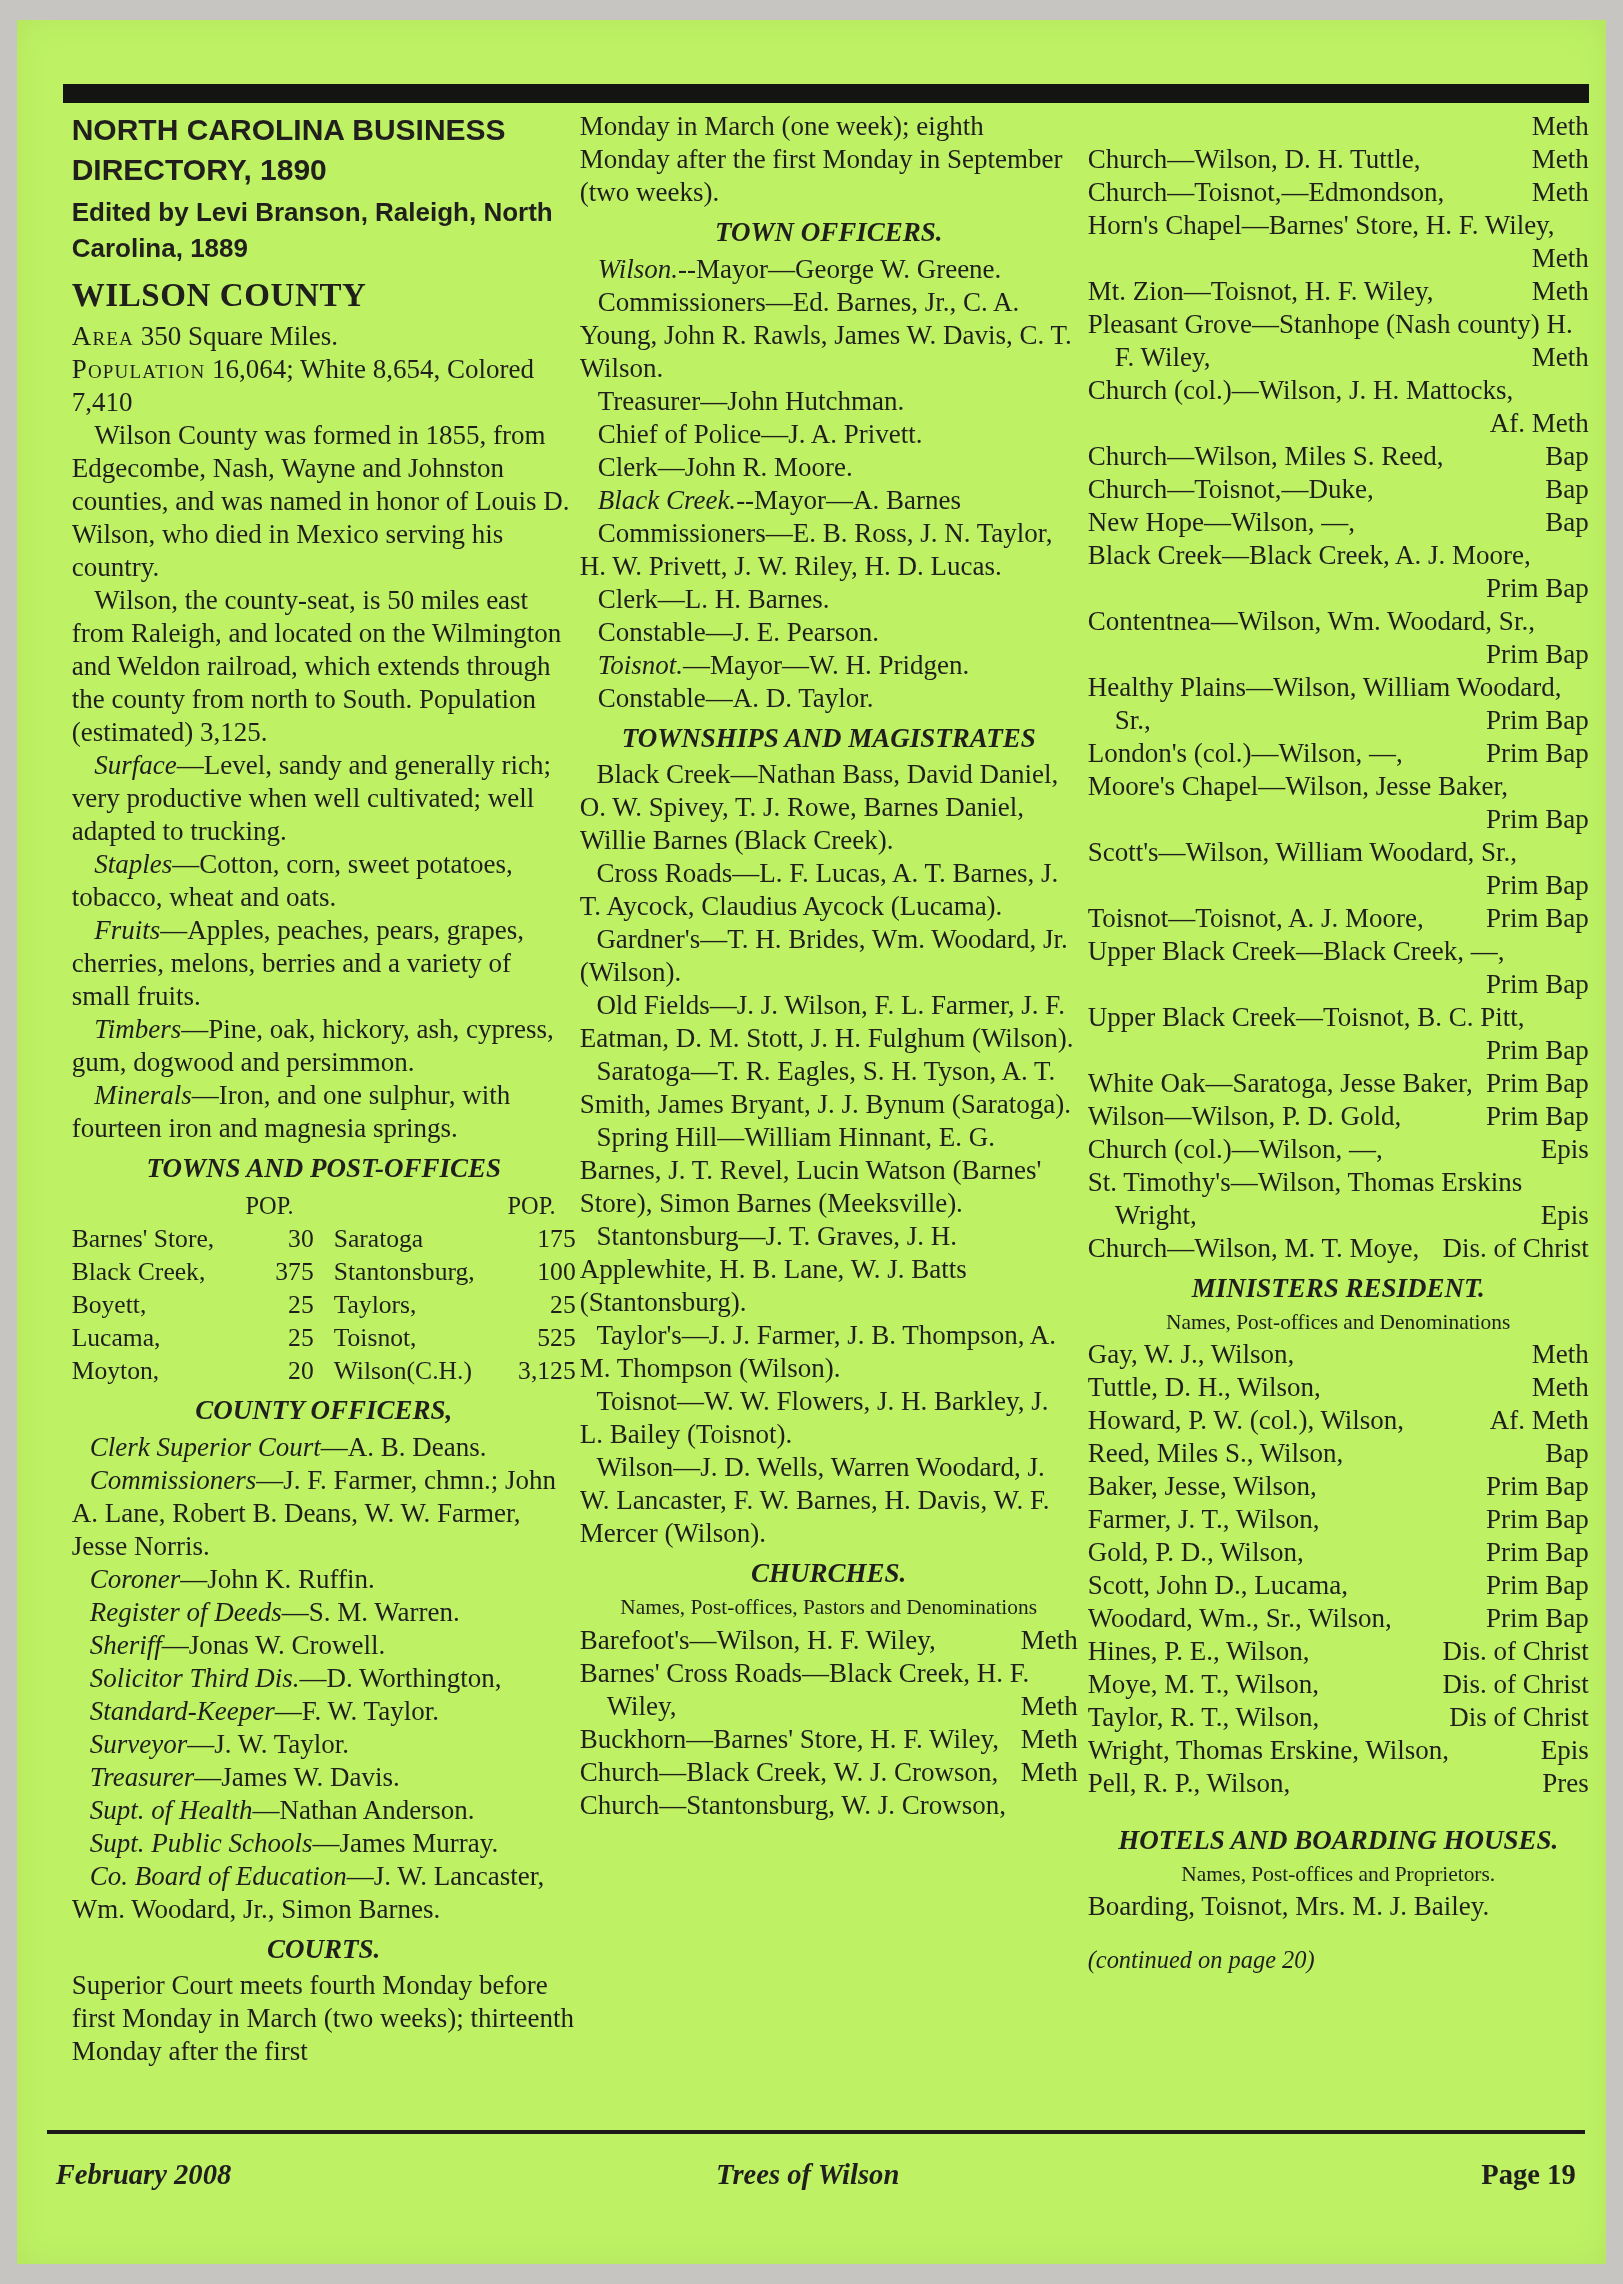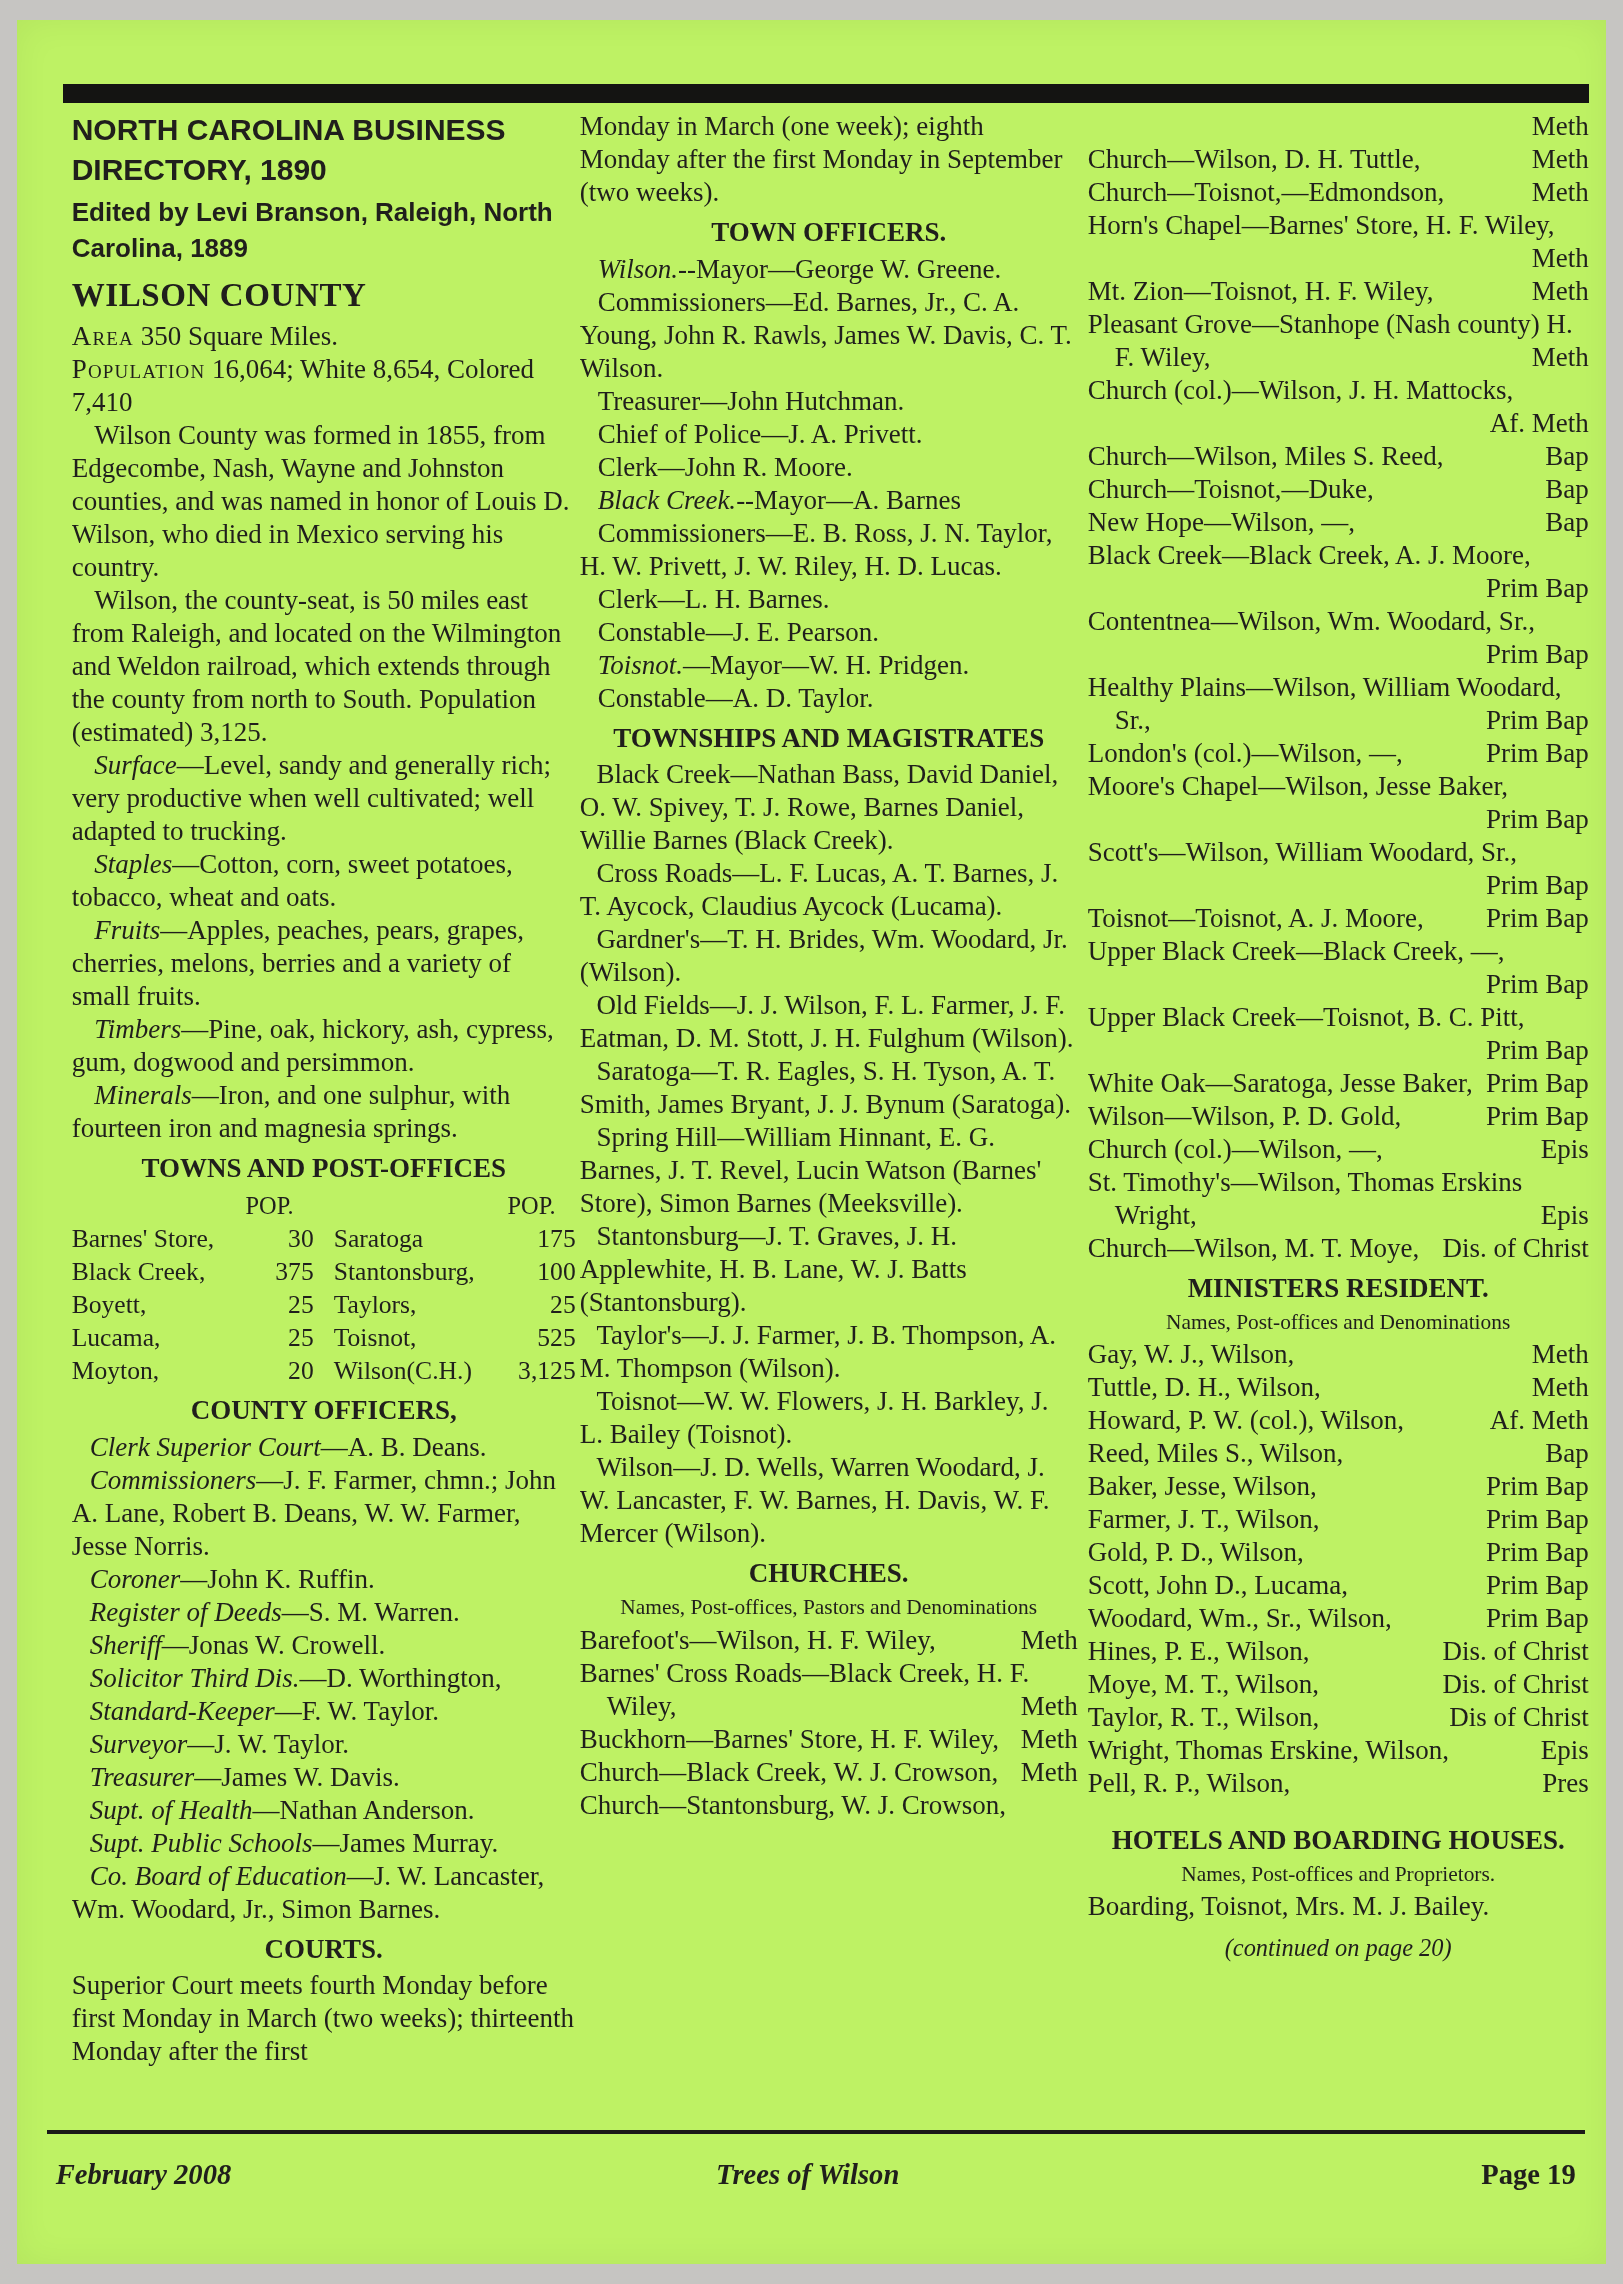--- a/index.html
+++ b/index.html
@@ -28,31 +28,31 @@
     font-family:"Liberation Sans","DejaVu Sans",sans-serif;
     font-weight:bold;font-size:26px;line-height:36px;margin-top:3.6px;
   }
   .county-head{font-weight:bold;font-size:33px;line-height:38px;margin:10.7px 0 6px 0;letter-spacing:0.6px;}
   .sc{font-variant:small-caps;letter-spacing:1.2px;margin-top:39px;}
   .para{text-indent:22.6px;}
   .feature{text-indent:22.6px;}
   .officer{text-indent:18px;}
   .township{text-indent:16.7px;}
   .ital{font-style:italic;}
-  .h-center{text-align:center;font-weight:bold;font-size:27px;line-height:33px;margin:7.1px 0 3.6px 0;}
+  .h-center{text-align:center;font-weight:bold;font-size:27px;line-height:33px;margin:7.1px 0 3.6px 0;font-style:italic;}
   .sub-center{text-align:center;font-size:21.4px;line-height:26px;margin:0 0 3.6px 0;}
   .towns{display:flex;gap:20px;font-size:25.6px;}
   .towns-half{flex:1 1 0;min-width:0;}
   .town-row{display:flex;justify-content:space-between;}
   .town-pop{white-space:nowrap;}
   .pop-head{text-align:right;padding-right:20px;font-size:24.4px;}
   .entry{padding-left:27px;text-indent:-27px;}
   .entry::after{content:"";display:table;clear:both;}
   .denom{float:right;white-space:nowrap;text-indent:0;}
-  .continued{text-align:center;font-style:italic;font-size:24.4px;margin-top:8px;}
+  .continued{text-align:left;font-style:italic;font-size:24.4px;margin-top:20px;}
   .footer-rule{position:absolute;left:30px;top:2110px;width:1538px;height:3.6px;background:#1b1a18;}
   .footer{position:absolute;left:39px;top:2139px;width:1520px;font-size:28.6px;font-weight:bold;}
   .footer .f-left{position:absolute;left:0;font-style:italic;}
   .footer .f-center{position:absolute;left:0;right:16px;text-align:center;font-style:italic;}
   .footer .f-right{position:absolute;right:0;}
 </style>
 </head>
 <body>
 
 <div class="page">

